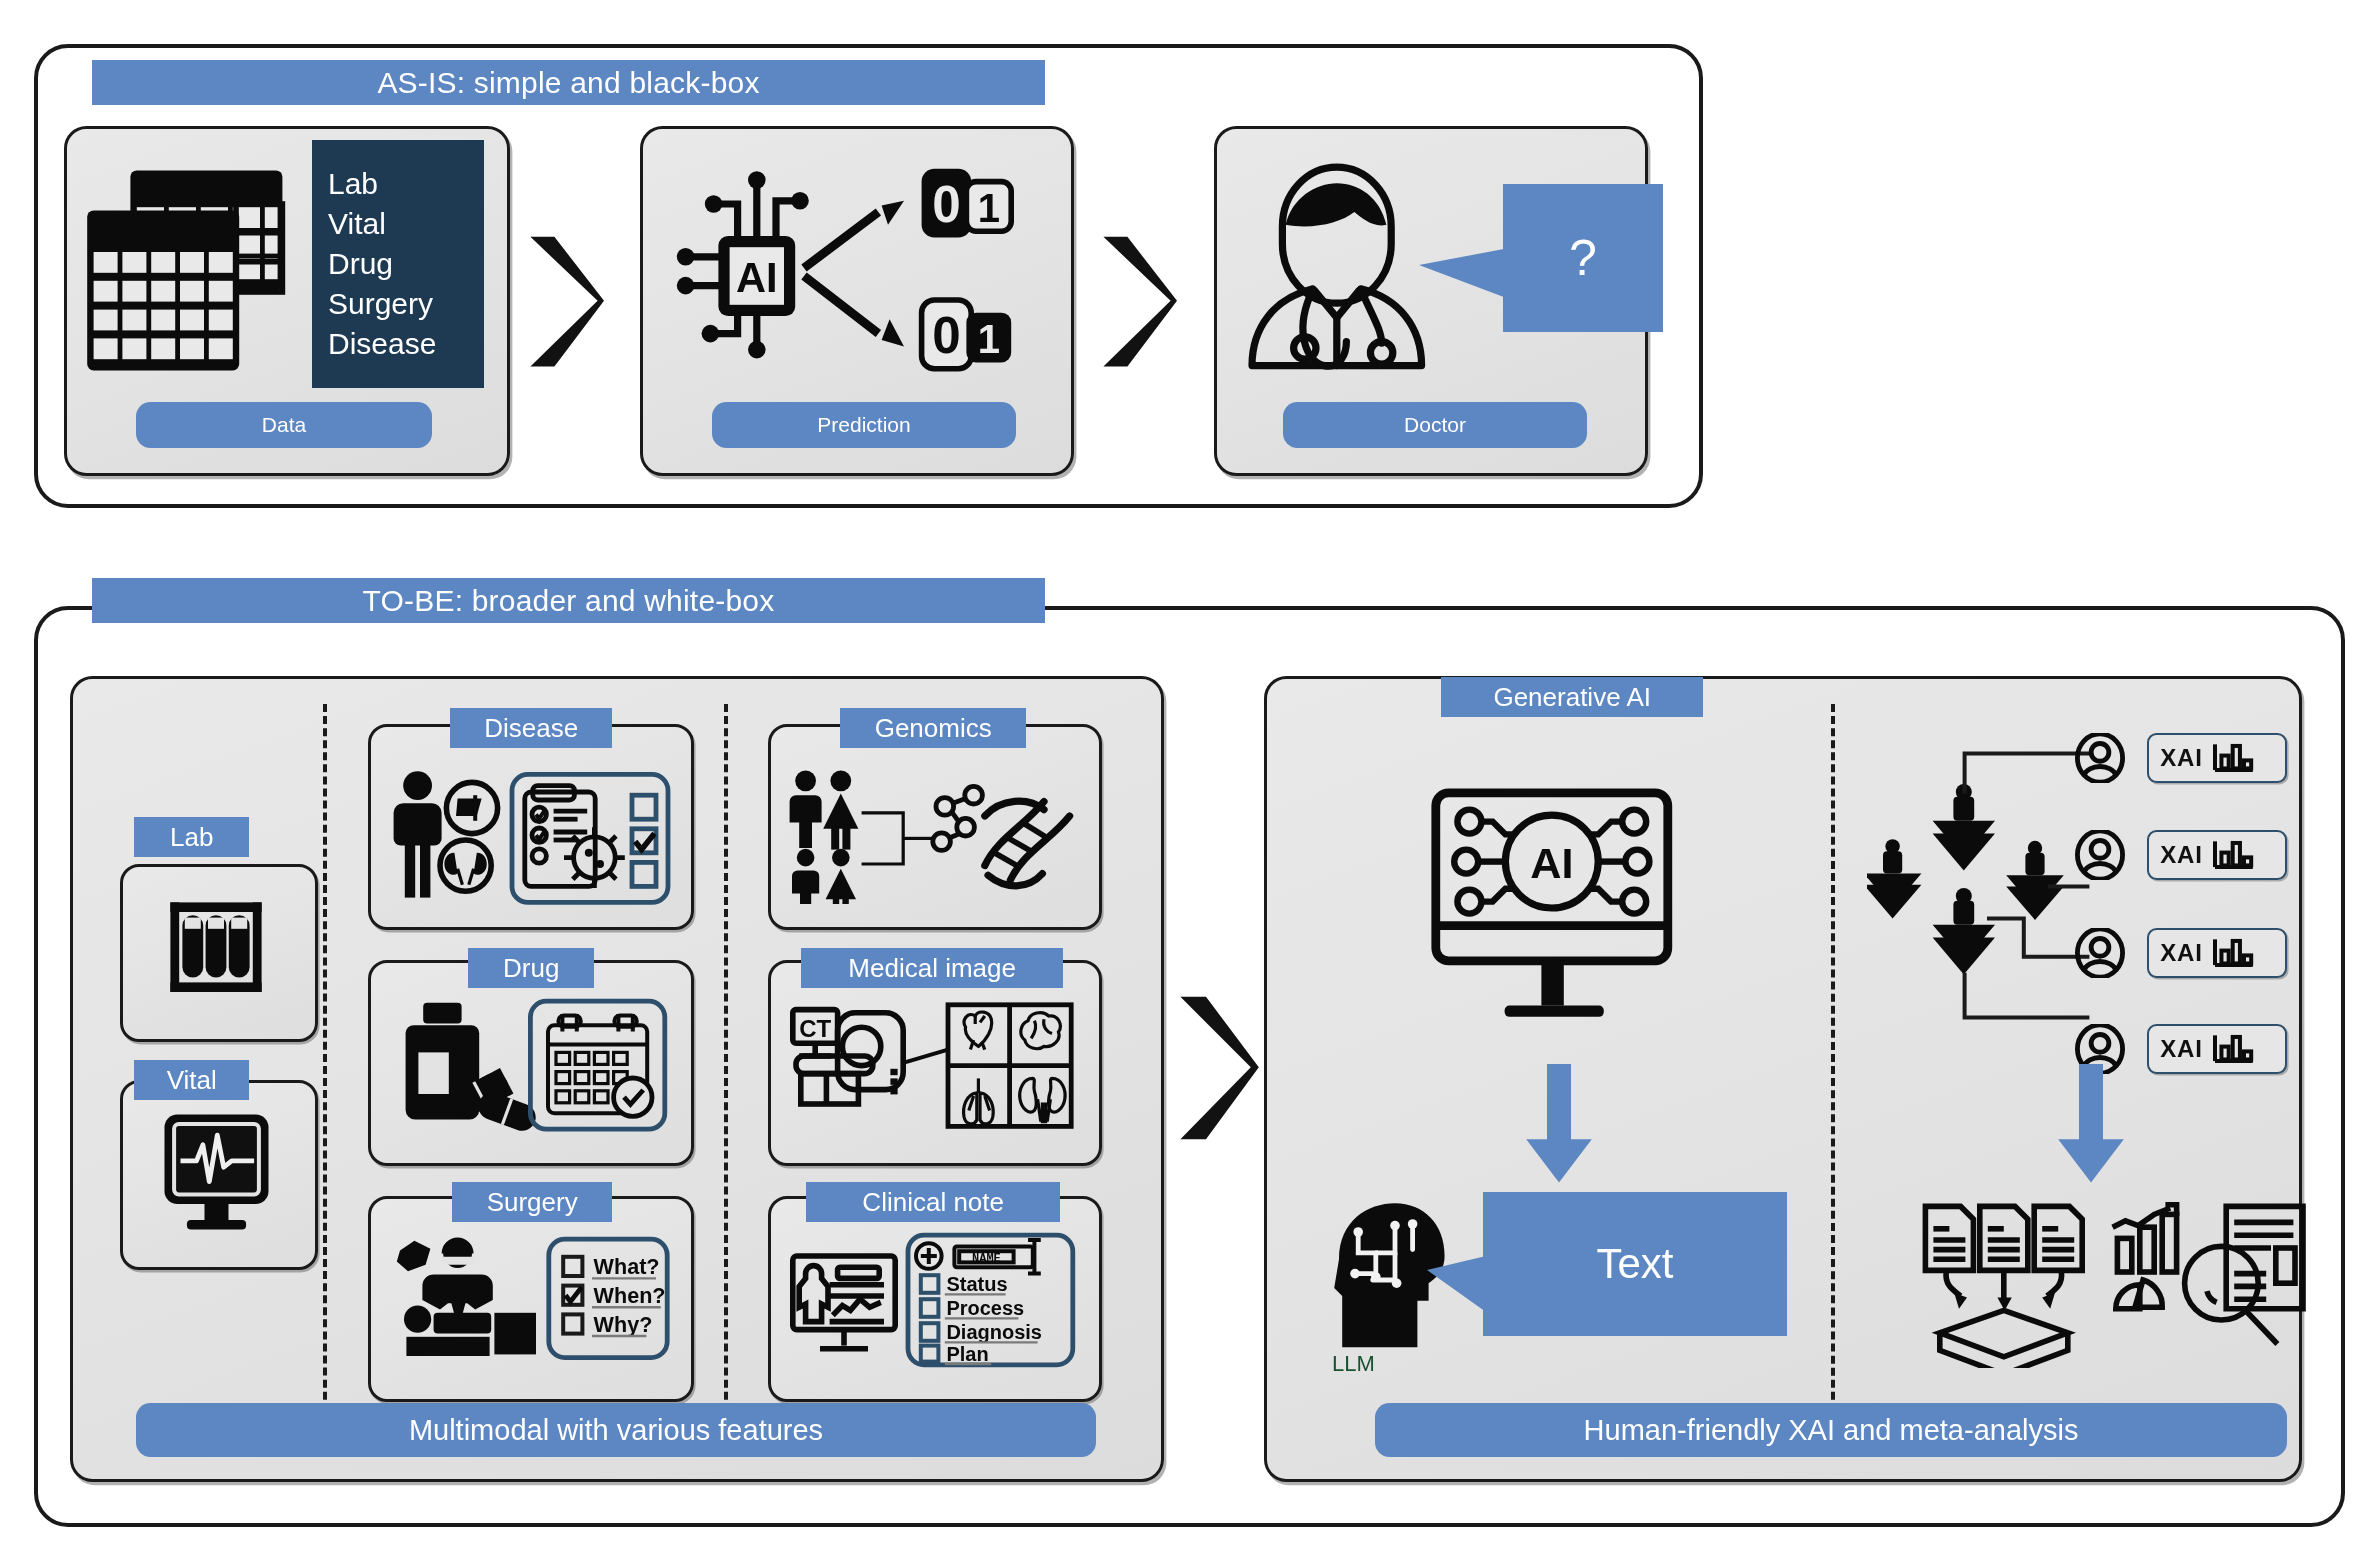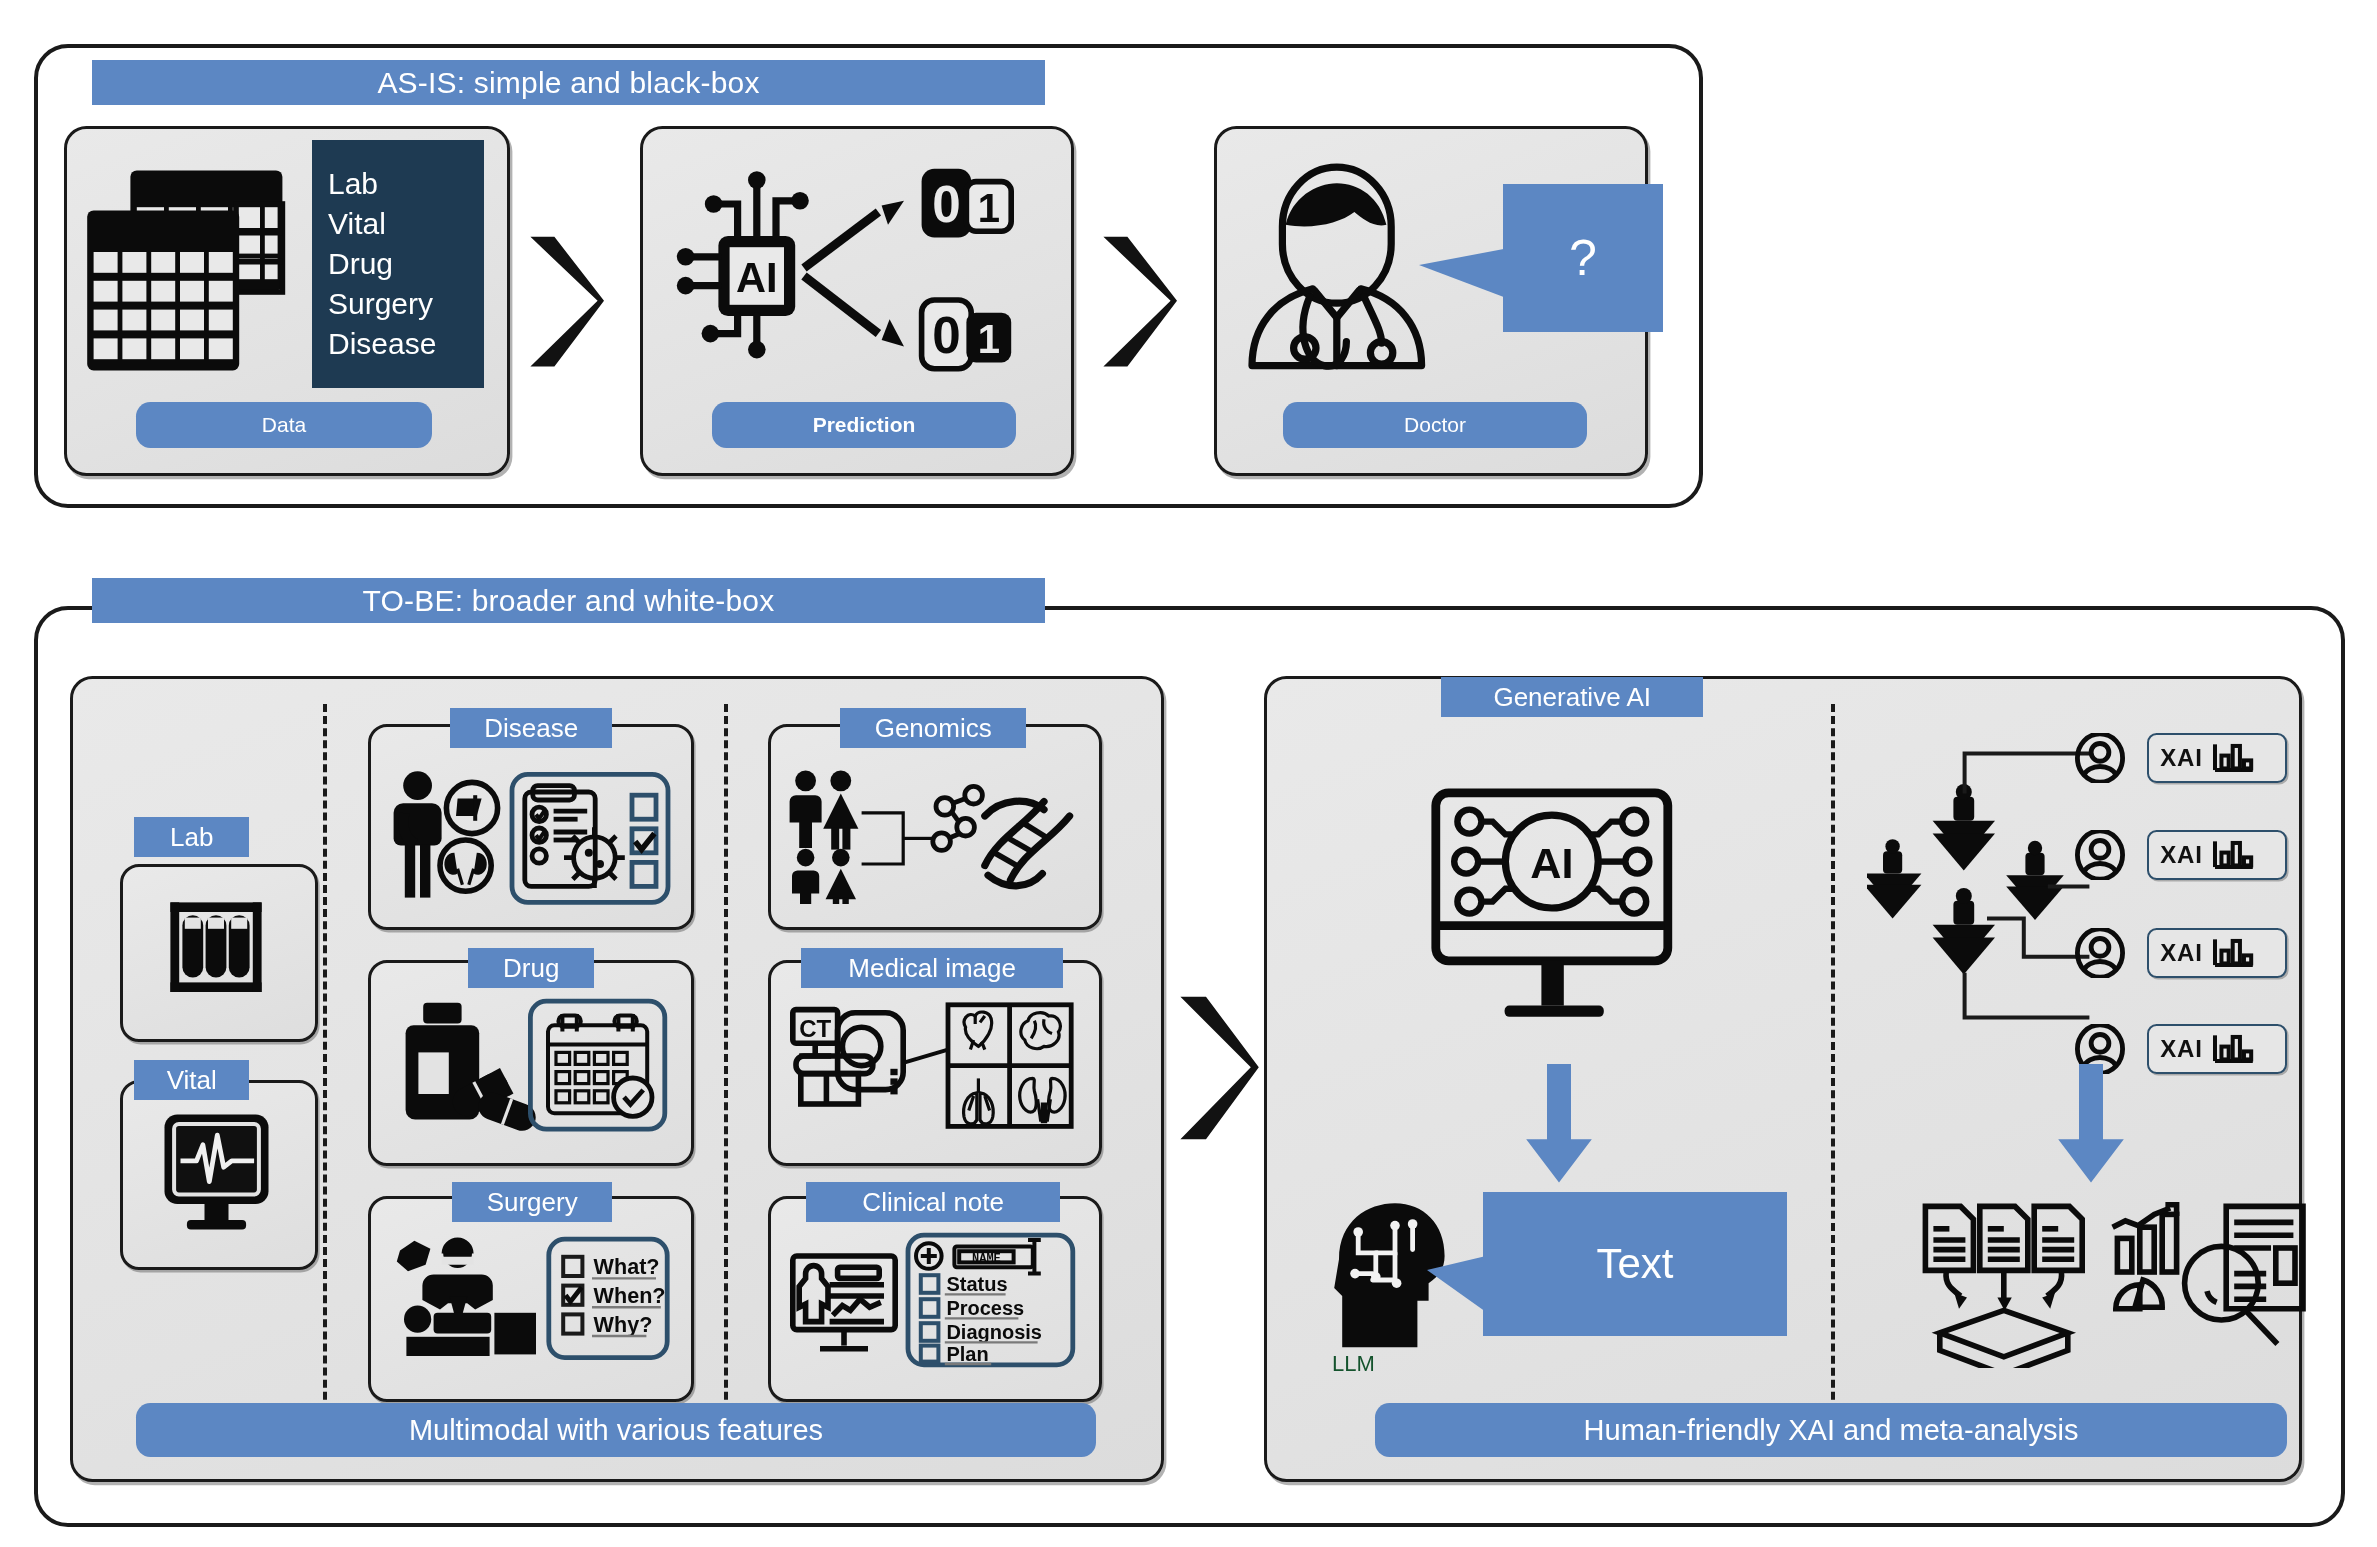--- a/index.html
+++ b/index.html
@@ -29,21 +29,21 @@
   #panel-doctor{left:1214px;top:126px;width:428px;height:344px;}
 
   
   #panel-multimodal{left:70px;top:676px;width:1088px;height:800px;}
   #panel-xai{left:1264px;top:676px;width:1032px;height:800px;}
 
   
   .pill{position:absolute;background:#5c87c3;color:#fff;border-radius:14.4px;
         display:flex;align-items:center;justify-content:center;font-size:21px;}
   #pill-data{left:136px;top:402px;width:296px;height:46px;}
-  #pill-prediction{left:712px;top:402px;width:304px;height:46px;font-weight:bold;}
+  #pill-prediction{left:712px;top:402px;width:304px;height:46px;}
   #pill-doctor{left:1283px;top:402px;width:304px;height:46px;}
   #pill-multimodal{left:136px;top:1403px;width:960px;height:54px;font-size:29px;}
   #pill-xai{left:1343px;top:1403px;width:912px;height:54px;font-size:29px;margin-left:32px;}
 
   
   .card{position:absolute;background:linear-gradient(160deg,#e9e9e9,#dedede);
         border:3.2px solid #1a1a1a;border-radius:19px;
         box-shadow:1.6px 2.4px 0 rgba(0,0,0,.28);}
   .card-tab{position:absolute;background:#5c87c3;color:#fff;
             display:flex;align-items:center;justify-content:center;font-size:26px;

